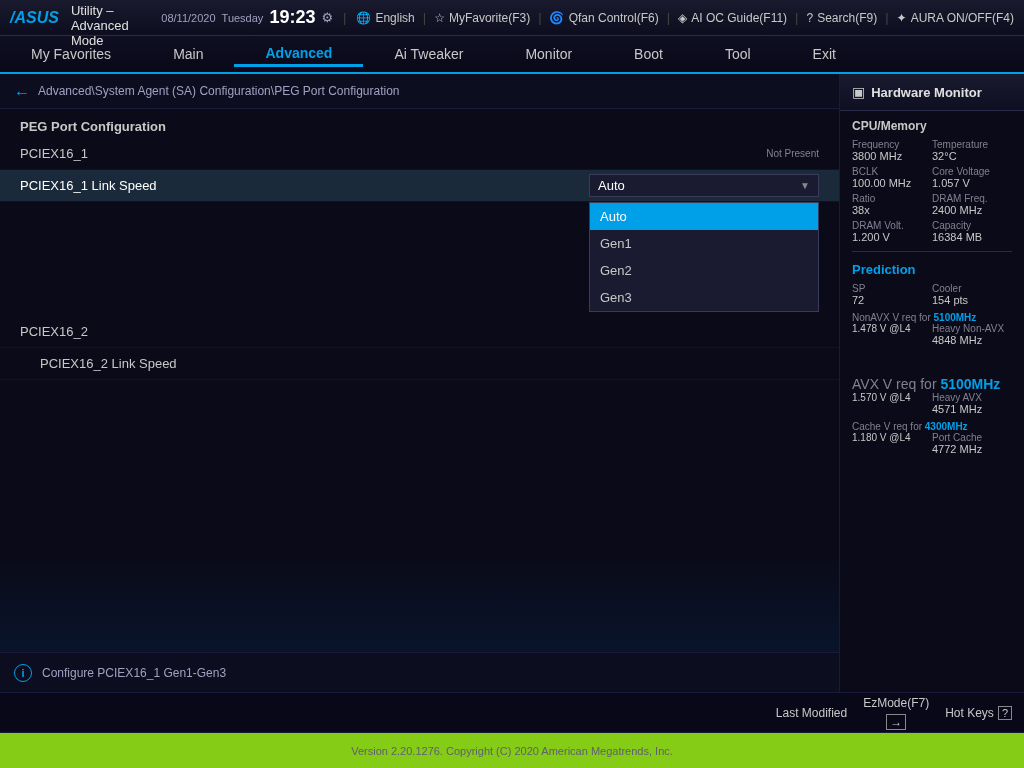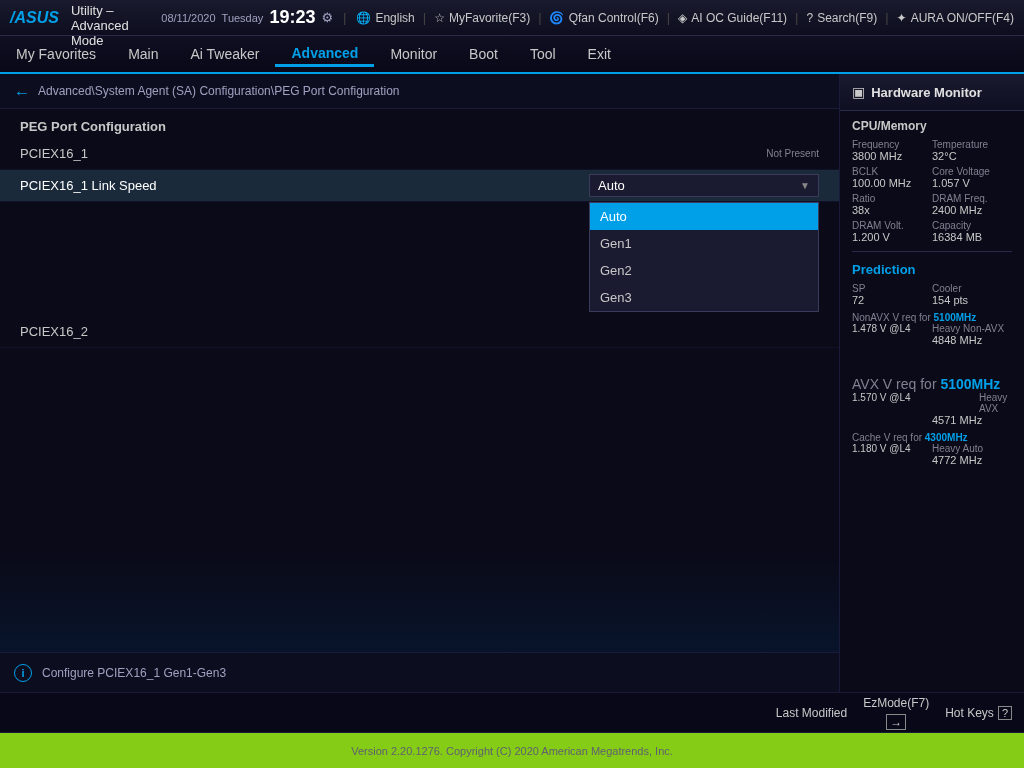--- a/index.html
+++ b/index.html
@@ -42,21 +42,21 @@
 
     
     #nav-bar {
       background: linear-gradient(180deg, #0f0f22 0%, #080818 100%);
       height: 38px;
       display: flex;
       align-items: center;
       border-bottom: 2px solid #00a0e9;
     }
     .nav-item {
-      padding: 0 16px;
+      padding: 0 31px;
       height: 26px;
       display: flex;
       align-items: center;
       cursor: pointer;
       color: #c8c8c8;
       font-size: 14px;
       font-weight: 500;
     }
     .nav-item.active {
       color: #00a0e9;
@@ -190,22 +190,22 @@
   <span class="header-item">◈ <span>AI OC Guide(F11)</span></span>
   <span style="color:#444;margin:0 2px;">|</span>
   <span class="header-item">? <span>Search(F9)</span></span>
   <span style="color:#444;margin:0 2px;">|</span>
   <span class="header-item">✦ <span>AURA ON/OFF(F4)</span></span>
 </div>
 
 <div id="nav-bar">
   <div class="nav-item">My Favorites</div>
   <div class="nav-item">Main</div>
+  <div class="nav-item active">Advanced</div>
   <div class="nav-item">Ai Tweaker</div>
-  <div class="nav-item active">Advanced</div>
   <div class="nav-item">Monitor</div>
   <div class="nav-item">Boot</div>
   <div class="nav-item">Tool</div>
   <div class="nav-item">Exit</div>
 </div>
 
 <div id="main-layout" style="display:flex;height:calc(768px - 36px - 38px - 40px - 36px);">
 
   <div id="content-area" style="flex:1;position:relative;overflow:hidden;background:#0a0a18;">
 
@@ -231,20 +231,23 @@
 
     <div style="margin-left:auto;width:230px;margin-right:20px;background:#1a1a30;border:1px solid #3a3a5a;position:relative;z-index:10;margin-left:calc(100% - 250px);">
       <div style="padding:6px 10px;cursor:pointer;background:#00a0e9;color:#ffffff;font-size:13px;">Auto</div>
       <div style="padding:6px 10px;cursor:pointer;color:#c8c8c8;font-size:13px;">Gen1</div>
       <div style="padding:6px 10px;cursor:pointer;color:#c8c8c8;font-size:13px;">Gen2</div>
       <div style="padding:6px 10px;cursor:pointer;color:#c8c8c8;font-size:13px;">Gen3</div>
     </div>
 
     <div class="config-row" style="display:flex;align-items:center;padding:6px 20px;border-bottom:1px solid #111128;min-height:32px;margin-top:4px;">
       <span class="config-label">PCIEX16_2</span>
+    </div>
+    <div style="display:flex;align-items:center;padding:4px 20px;border-bottom:1px solid #111128;min-height:32px;">
+      <span style="flex:1;color:#c8c8c8;font-size:13px;padding-left:20px;">PCIEX16_2 Link Speed</span>
     </div>
 
     <div style="position:absolute;bottom:40px;left:0;right:0;height:100px;background:linear-gradient(180deg,transparent 0%,rgba(0,60,120,0.2) 100%);pointer-events:none;z-index:0;"></div>
 
     <div id="info-bar" style="position:absolute;bottom:0;left:0;right:0;background:#0d0d20;border-top:1px solid #1a1a3a;padding:8px 14px;display:flex;align-items:center;gap:10px;height:40px;">
       <div style="color:#00a0e9;border:1px solid #00a0e9;border-radius:50%;width:18px;height:18px;display:flex;align-items:center;justify-content:center;font-size:11px;font-weight:bold;">i</div>
       <span style="color:#a0a0c0;font-size:12px;">Configure PCIEX16_1 Gen1-Gen3</span>
     </div>
   </div>
 
@@ -322,32 +325,32 @@
           <div style="color:#c8c8c8;font-size:11px;">4848 MHz</div>
         </div>
       </div>
     </div>
 
     <div style="padding:4px 12px 2px 12px;">
       <div style="color:#808090;font-size:14px;margin-top:24px;">AVX V req for <span style="color:#00a0e9;font-weight:bold;">5100MHz</span></div>
       <div style="display:grid;grid-template-columns:1fr 1fr;">
         <div style="color:#c8c8c8;font-size:10px;">1.570 V @L4</div>
         <div>
-          <div style="color:#808090;font-size:10px;margin-left:47px;">Heavy AVX</div>
+          <div style="color:#808090;font-size:10px;">Heavy AVX</div>
           <div style="color:#c8c8c8;font-size:11px;">4571 MHz</div>
         </div>
       </div>
     </div>
 
     <div style="padding:4px 12px 2px 12px;">
       <div style="color:#808090;font-size:10px;">Cache V req for <span style="color:#00a0e9;font-weight:bold;">4300MHz</span></div>
       <div style="display:grid;grid-template-columns:1fr 1fr;">
         <div style="color:#c8c8c8;font-size:10px;">1.180 V @L4</div>
         <div>
-          <div style="color:#808090;font-size:10px;">Heavy Auto</div>
+          <div style="color:#808090;font-size:10px;">Port Cache</div>
           <div style="color:#c8c8c8;font-size:11px;">4772 MHz</div>
         </div>
       </div>
     </div>
 
   </div>
 </div>
 
 <div id="status-bar" style="height:40px;background:#080818;border-top:1px solid #1a1a3a;display:flex;align-items:center;justify-content:flex-end;padding:0 12px;gap:16px;">
   <span class="status-btn" style="color:#c8c8c8;font-size:12px;cursor:pointer;">Last Modified</span>

